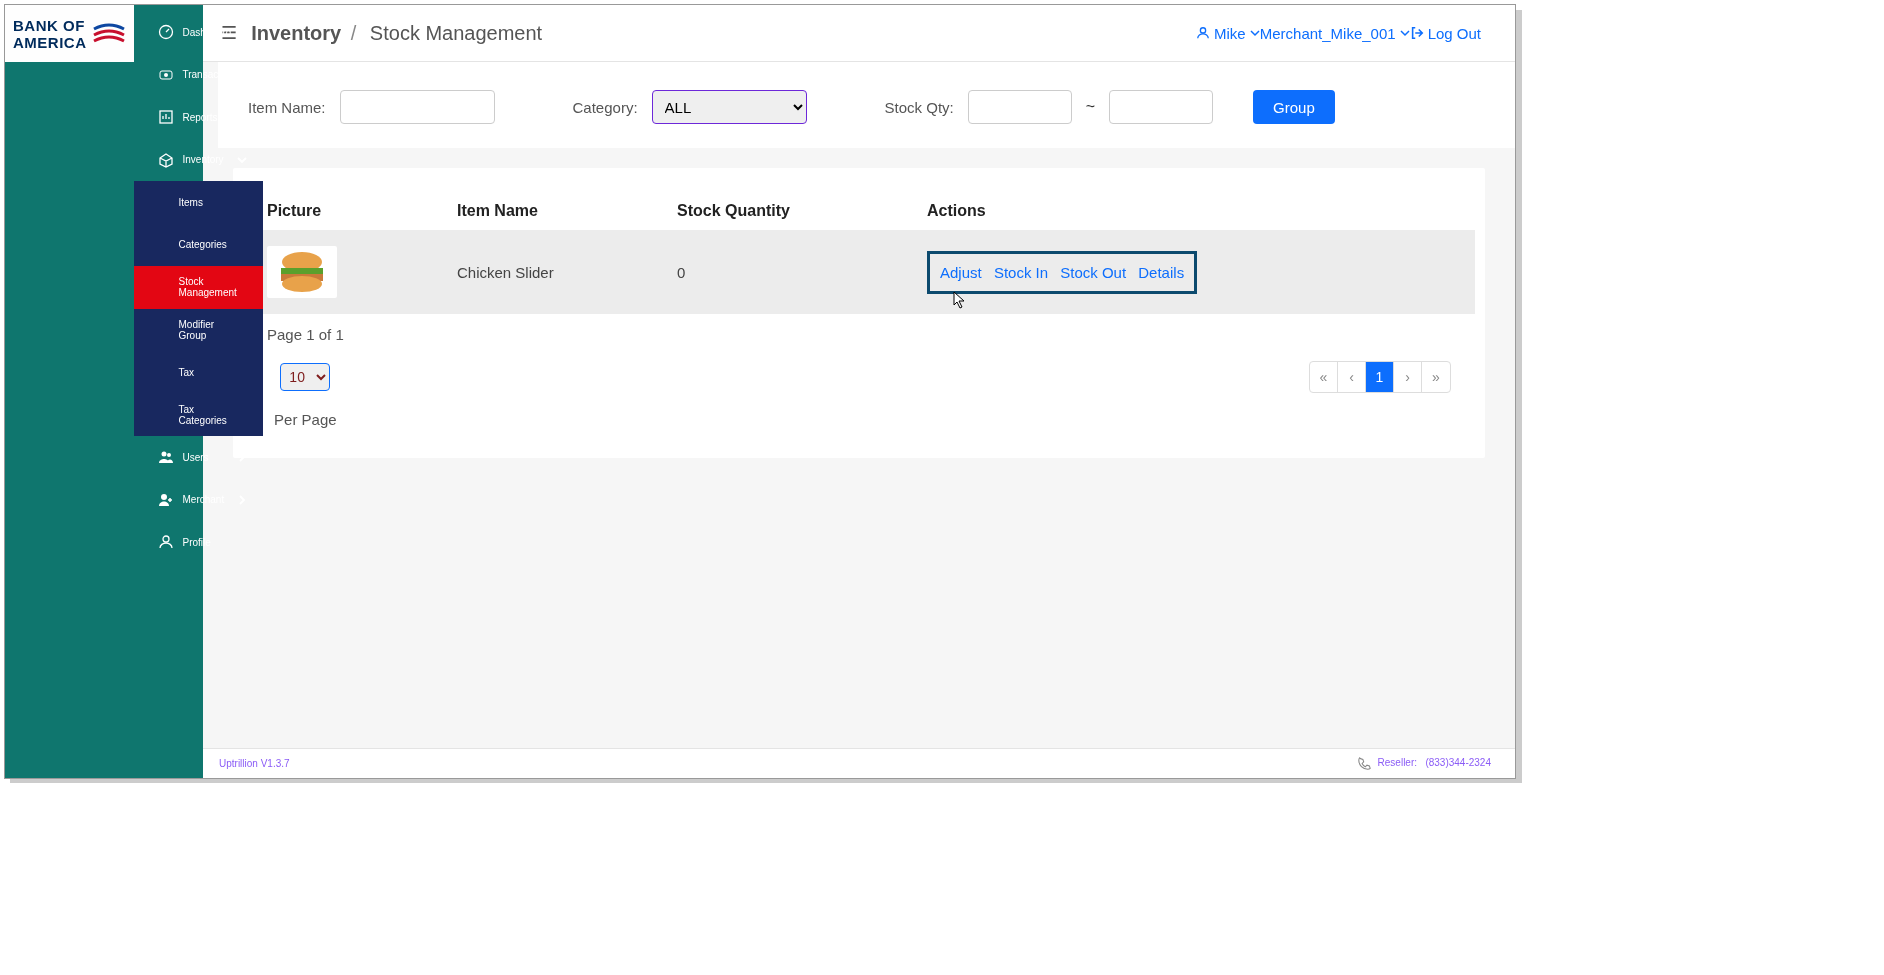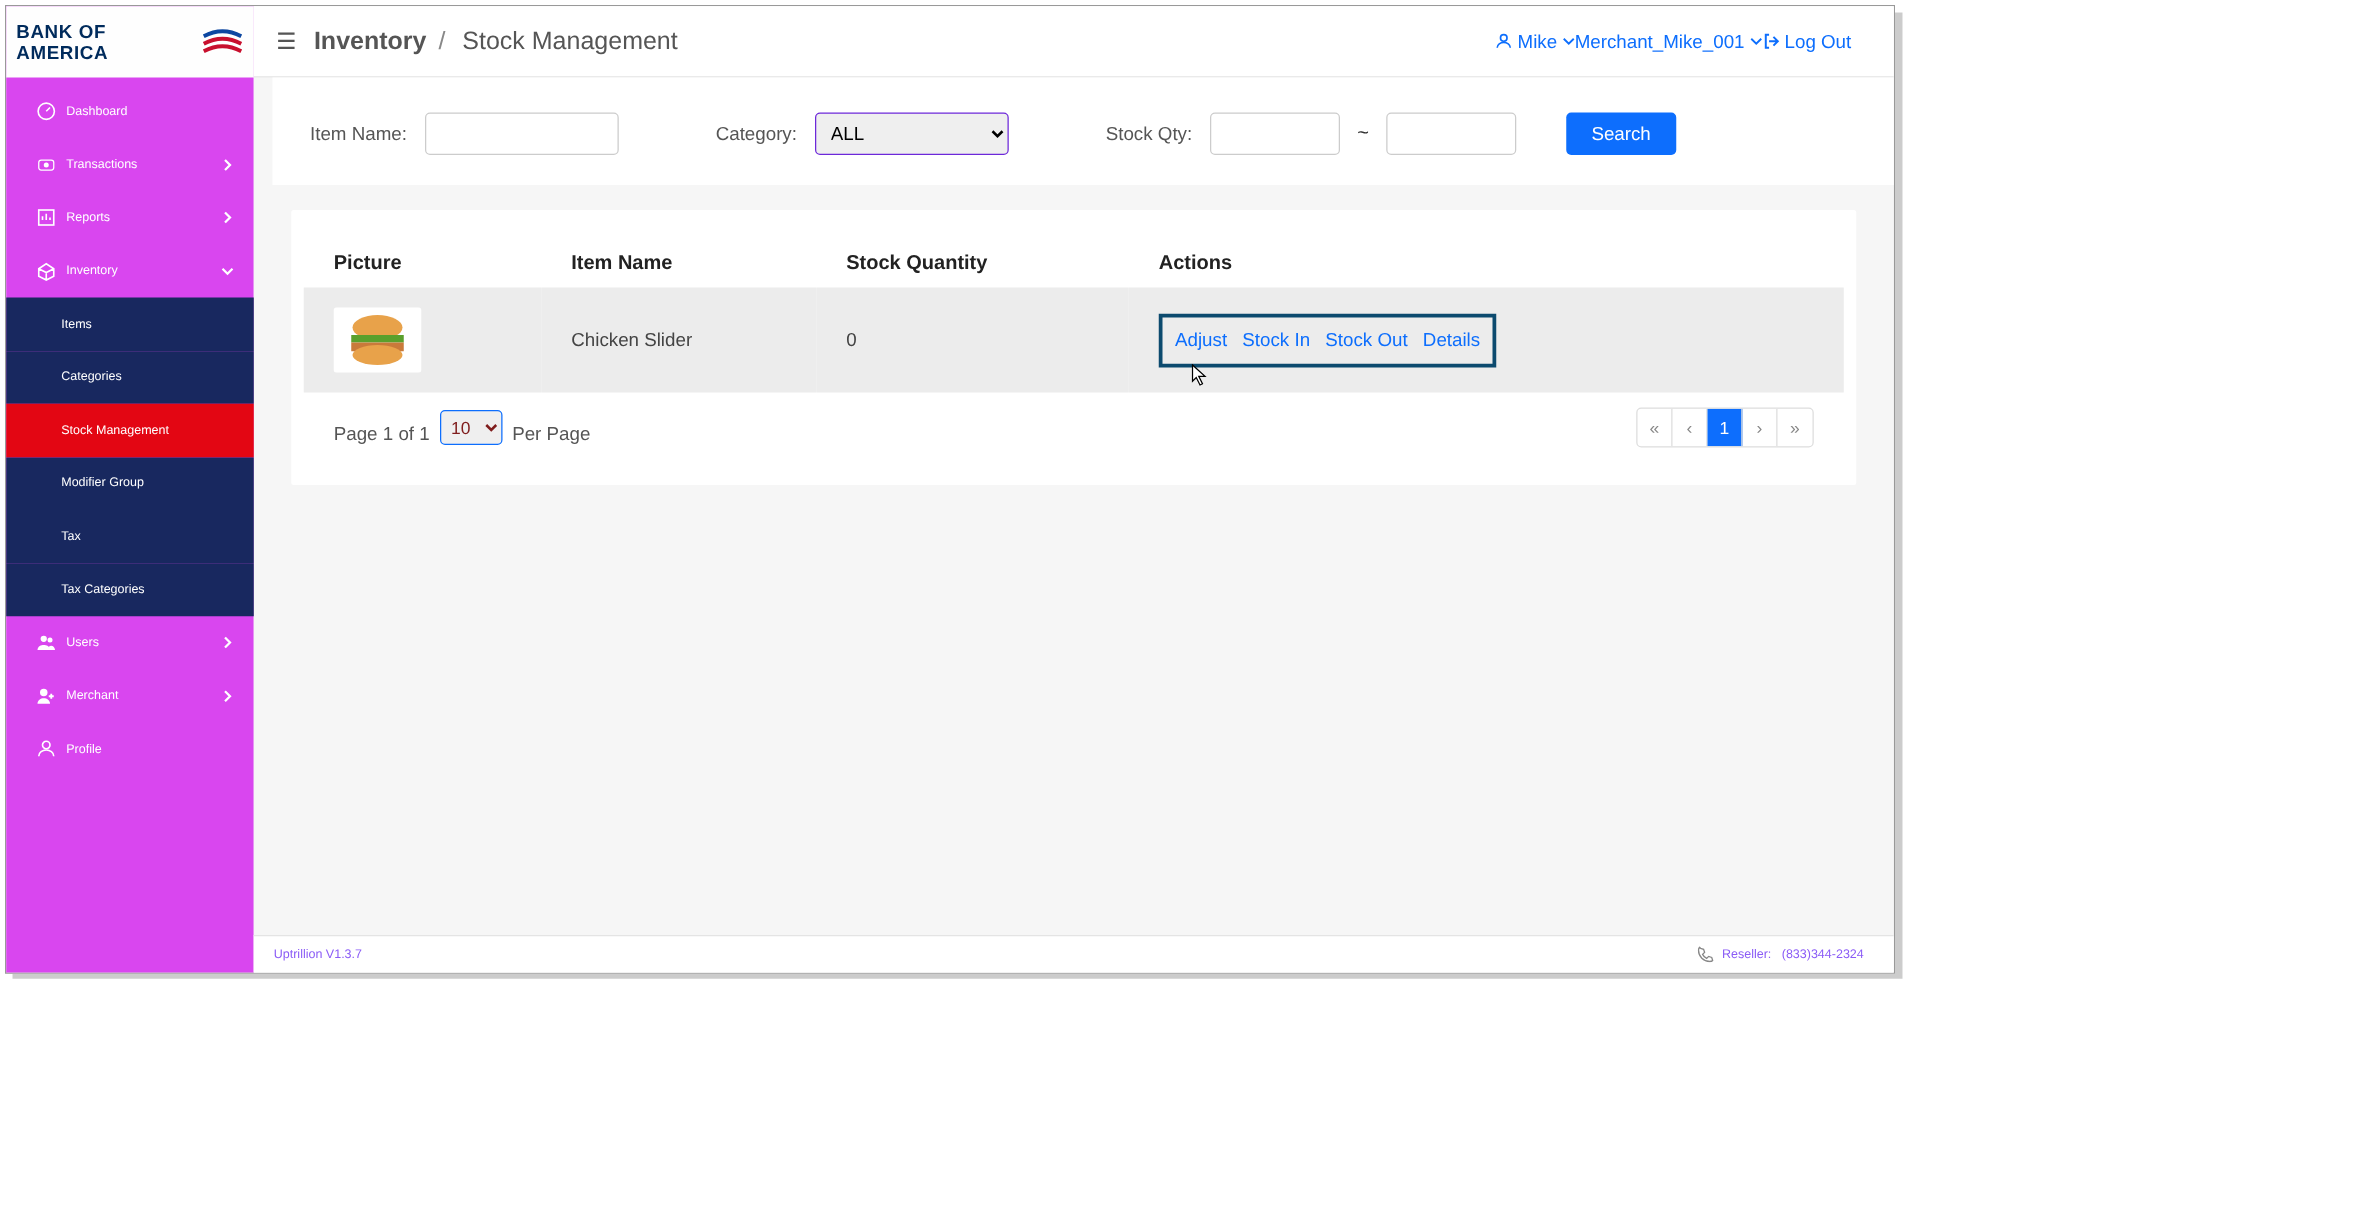--- a/index.html
+++ b/index.html
@@ -11,22 +11,22 @@
   .app-shell {
     width: 1512px; height: 775px;
     margin: 4px;
     border: 1px solid #999;
     box-shadow: 6px 6px 0 rgba(0,0,0,.2);
     position: relative;
     display: flex;
   }
   .sidebar {
     width: 198px;
-    background: #d946ef;
-    display: flex; flex-direction: column;
+    background: #0f766e;
+    display: flex; flex-direction: row;
     flex-shrink: 0;
     color: #fff;
   }
   .logo-area {
     background: #fefefe;
     height: 57px;
     display: flex; align-items: center; justify-content: center;
     padding: 0 8px;
   }
   .logo-text {
@@ -103,21 +103,21 @@
   .actions-box {
     border: 3px solid #0c4a6e;
     padding: 10px;
     display: inline-block;
   }
   .action-link { color: #0d6efd; cursor: pointer; margin-right: 8px; }
   .pager-row {
     display: flex; align-items: center; justify-content: space-between;
     padding: 12px 24px 0;
   }
-  .pager-left { color: #555; font-size: 15px; display:flex;align-items:flex-end;gap:8px;}
+  .pager-left { color: #555; font-size: 15px; display:flex;align-items:center;gap:20px;flex-direction:column;}
   .page-select {
     border: 1px solid #0d6efd; border-radius: 4px; height: 28px; width: 50px;
     color:#7f1d1d; font-size:14px; padding:0 4px;
   }
   .pager-right { display:flex; border:1px solid #ddd; border-radius:4px; overflow:hidden;}
   .page-btn {
     width: 28px; height: 30px; display:flex;align-items:center;justify-content:center;
     font-size: 14px; color:#888; border-right: 1px solid #ddd; cursor:pointer;
   }
   .page-btn:last-child{border-right:none;}
@@ -311,21 +311,21 @@
       <span class="filter-label">Category:</span>
       <select class="select">
         <option>ALL</option>
       </select>
       <span style="width:50px"></span>
       <span class="filter-label">Stock Qty:</span>
       <input class="input w100" style="">
       <span>~</span>
       <input class="input w100" style="">
       <span style="width:12px"></span>
-      <button class="btn-primary">Search</button>
+      <button class="btn-primary">Group</button>
     </div>
 
     <div class="content-card">
       <table>
         <thead>
           <tr>
             <th style="width:190px">Picture</th>
             <th style="width:220px">Item Name</th>
             <th style="width:250px">Stock Quantity</th>
             <th>Actions</th>

